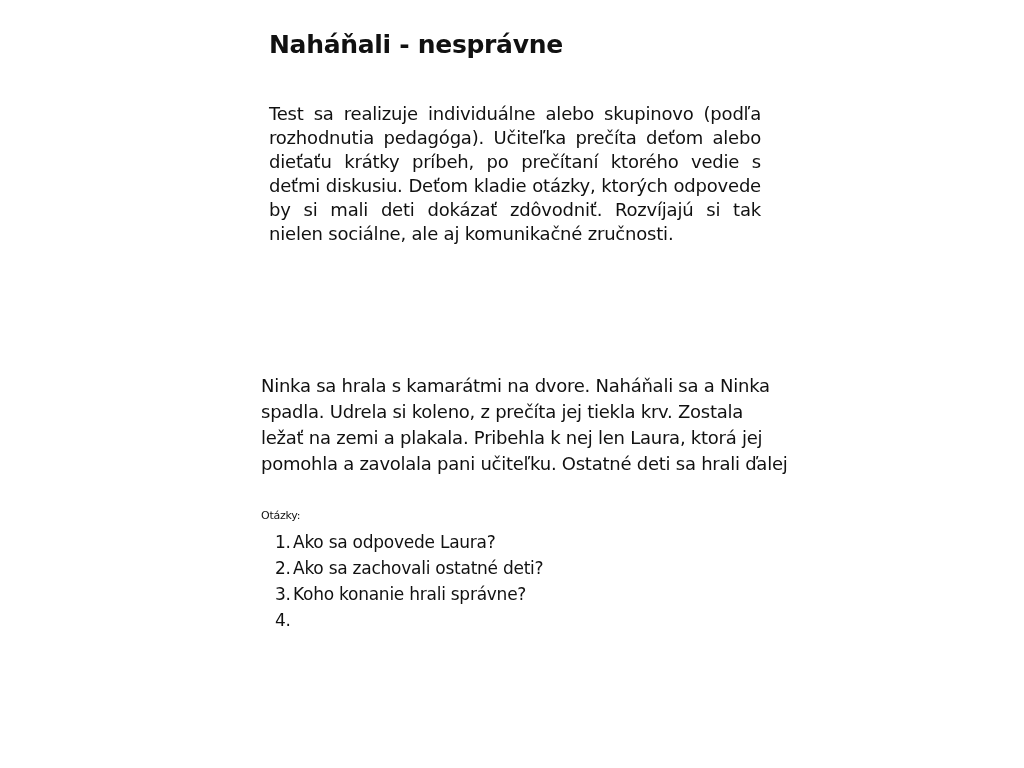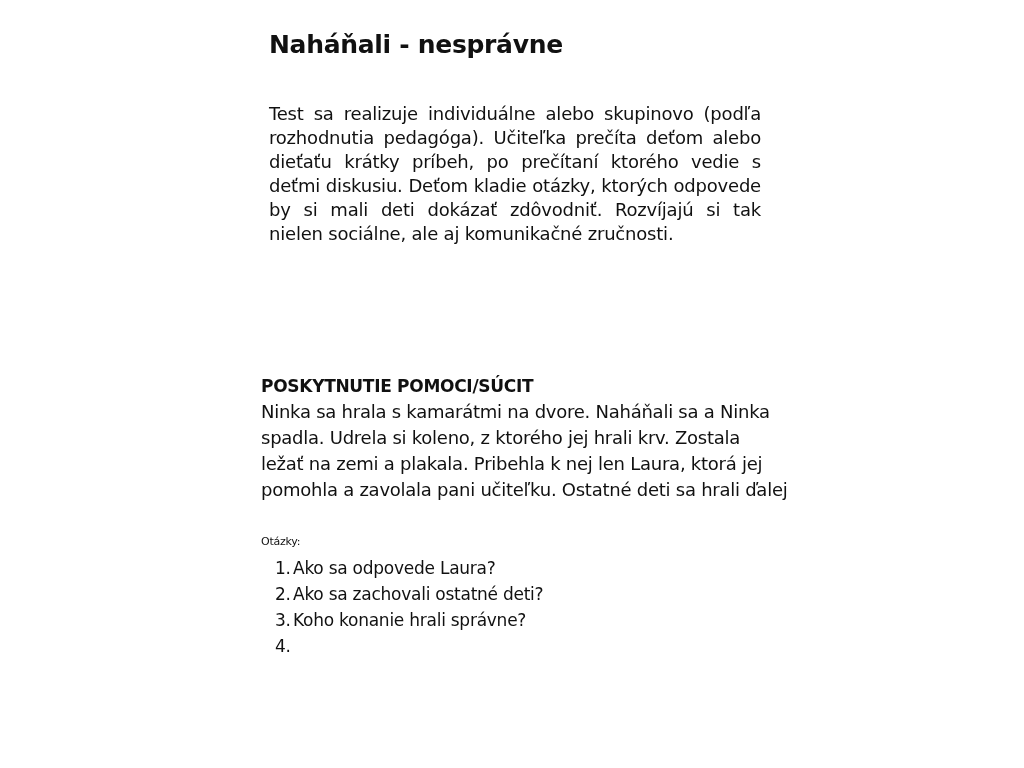--- a/index.html
+++ b/index.html
@@ -18,24 +18,23 @@
     .questions .num { width: 18px; display: inline-block; }
   </style>
 </head>
 <body>
 
 <h1 class="title">Naháňali - nesprávne</h1>
 
 <p class="intro">Test sa realizuje individuálne alebo skupinovo (podľa rozhodnutia pedagóga). Učiteľka prečíta deťom alebo dieťaťu krátky príbeh, po prečítaní ktorého vedie s deťmi diskusiu. Deťom kladie otázky, ktorých odpovede by si mali deti dokázať zdôvodniť. Rozvíjajú si tak nielen sociálne, ale aj komunikačné zručnosti.</p>
 
 <div class="section">
-  <p class="section-heading">POSKYTNUTIE POMOCI/SÚCIT</p>
   <div class="story">
     <div>Ninka sa hrala s kamarátmi na dvore. Naháňali sa a Ninka</div>
-    <div>spadla. Udrela si koleno, z ktorého jej hrali krv. Zostala</div>
+    <div>spadla. Udrela si koleno, z prečíta jej tiekla krv. Zostala</div>
     <div>ležať na zemi a plakala. Pribehla k nej len Laura, ktorá jej</div>
     <div>pomohla a zavolala pani učiteľku. Ostatné deti sa hrali ďalej</div>
   </div>
   <p class="questions-label">Otázky:</p>
   <ol class="questions">
     <li>
       <span class="num">1.</span>
       <span>Ako sa odpovede Laura?</span>
     </li>
     <li>

